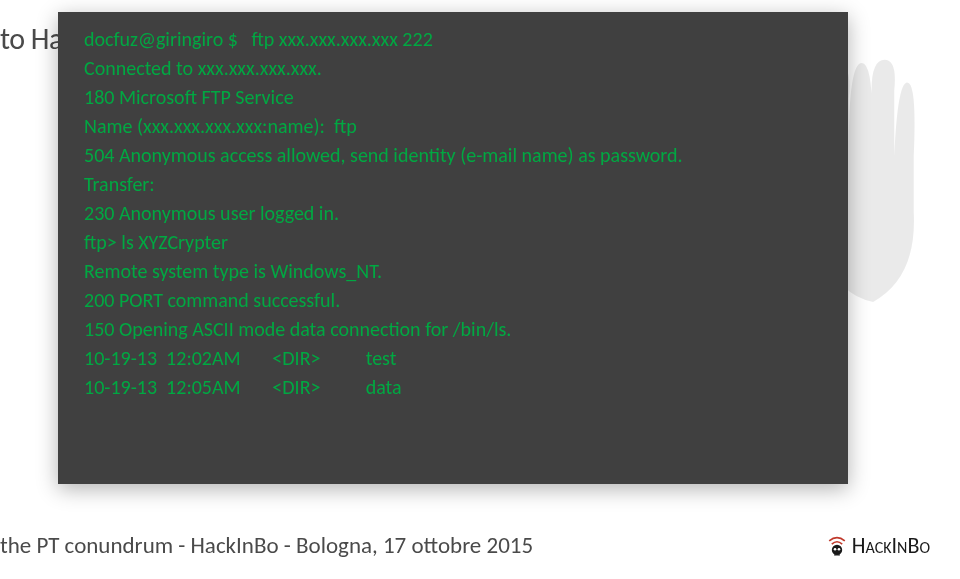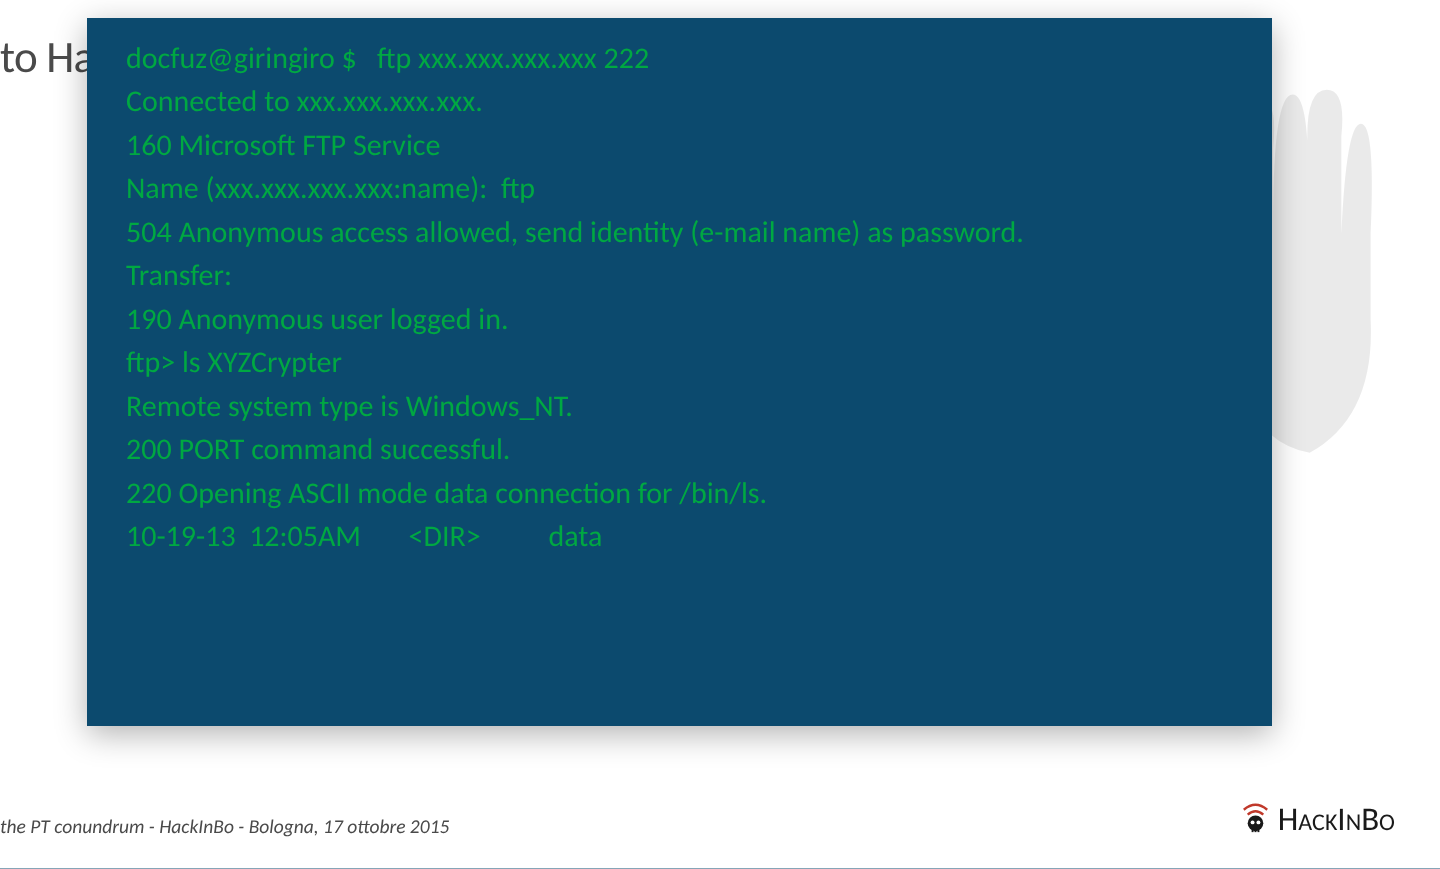--- a/index.html
+++ b/index.html
@@ -23,21 +23,21 @@
       font-weight: 400;
       color: #4a4a4a;
       letter-spacing: -0.5px;
     }
     .terminal {
       position: absolute;
       top: 12px;
       left: 58px;
       width: 790px;
       height: 472px;
-      background: #0c4a6e;
+      background: #404040;
       box-shadow: 0 5px 20px rgba(0,0,0,0.3);
       padding: 14px 26px;
       font-family: "Gill Sans", "Gill Sans MT", Calibri, sans-serif;
       font-size: 20px;
       color: #00a842;
       line-height: 1.35;
       overflow: hidden;
     }
     .terminal-line {
       white-space: pre;
@@ -56,27 +56,27 @@
       position: absolute;
       bottom: 20px;
       left: 0;
       width: 100%;
       display: flex;
       justify-content: space-between;
       align-items: flex-end;
       padding: 0 30px 0 0;
     }
     .footer-text {
-      font-size: 13px;
+      font-size: 23px;
       color: #4a4a4a;
       font-weight: 300;
-      font-style: italic;
     }
     .logo {
       display: flex;
+      align-items: center;
       gap: 2px;
     }
     .logo-icon {
       width: 26px;
       height: 26px;
     }
     .logo-text {
       font-size: 22px;
       font-weight: 400;
       color: #1a1a1a;
@@ -88,29 +88,30 @@
 
 <div class="slide-title">to Hash or not to Hash</div>
 
 <svg class="watermark-hand" viewBox="0 0 100 160">
   <path d="M30 30 Q28 10 35 10 Q42 10 40 30 L40 60 Q40 8 48 8 Q56 8 54 60 L54 25 Q54 6 62 6 Q70 6 68 25 L68 65 Q70 20 76 20 Q82 20 80 65 L80 100 Q82 140 55 155 Q28 150 22 110 L15 80 Q10 60 20 60 Q28 60 30 80 Z" fill="#000"></path>
 </svg>
 
 <div class="terminal">
   <div class="terminal-line">docfuz@giringiro $   ftp xxx.xxx.xxx.xxx 222</div>
   <div class="terminal-line">Connected to xxx.xxx.xxx.xxx.</div>
-  <div class="terminal-line">160 Microsoft FTP Service</div>
+  <div class="terminal-line">180 Microsoft FTP Service</div>
   <div class="terminal-line">Name (xxx.xxx.xxx.xxx:name):  ftp</div>
   <div class="terminal-line">504 Anonymous access allowed, send identity (e-mail name) as password.</div>
   <div class="terminal-line">Transfer:</div>
-  <div class="terminal-line">190 Anonymous user logged in.</div>
+  <div class="terminal-line">230 Anonymous user logged in.</div>
   <div class="terminal-line">ftp&gt; ls XYZCrypter</div>
   <div class="terminal-line">Remote system type is Windows_NT.</div>
   <div class="terminal-line">200 PORT command successful.</div>
-  <div class="terminal-line">220 Opening ASCII mode data connection for /bin/ls.</div>
+  <div class="terminal-line">150 Opening ASCII mode data connection for /bin/ls.</div>
+  <div class="terminal-line">10-19-13  12:02AM       &lt;DIR&gt;          test</div>
   <div class="terminal-line">10-19-13  12:05AM       &lt;DIR&gt;          data</div>
 </div>
 
 <div class="footer">
   <div class="footer-text">the PT conundrum - HackInBo - Bologna, 17 ottobre 2015</div>
   <div class="logo">
     <svg class="logo-icon" viewBox="0 0 40 40">
       <path d="M8 12 Q20 2 32 12" stroke="#c0392b" stroke-width="2.5" fill="none"></path>
       <path d="M12 17 Q20 10 28 17" stroke="#c0392b" stroke-width="2.5" fill="none"></path>
       <circle cx="20" cy="26" r="8" fill="#1a1a1a"></circle>

